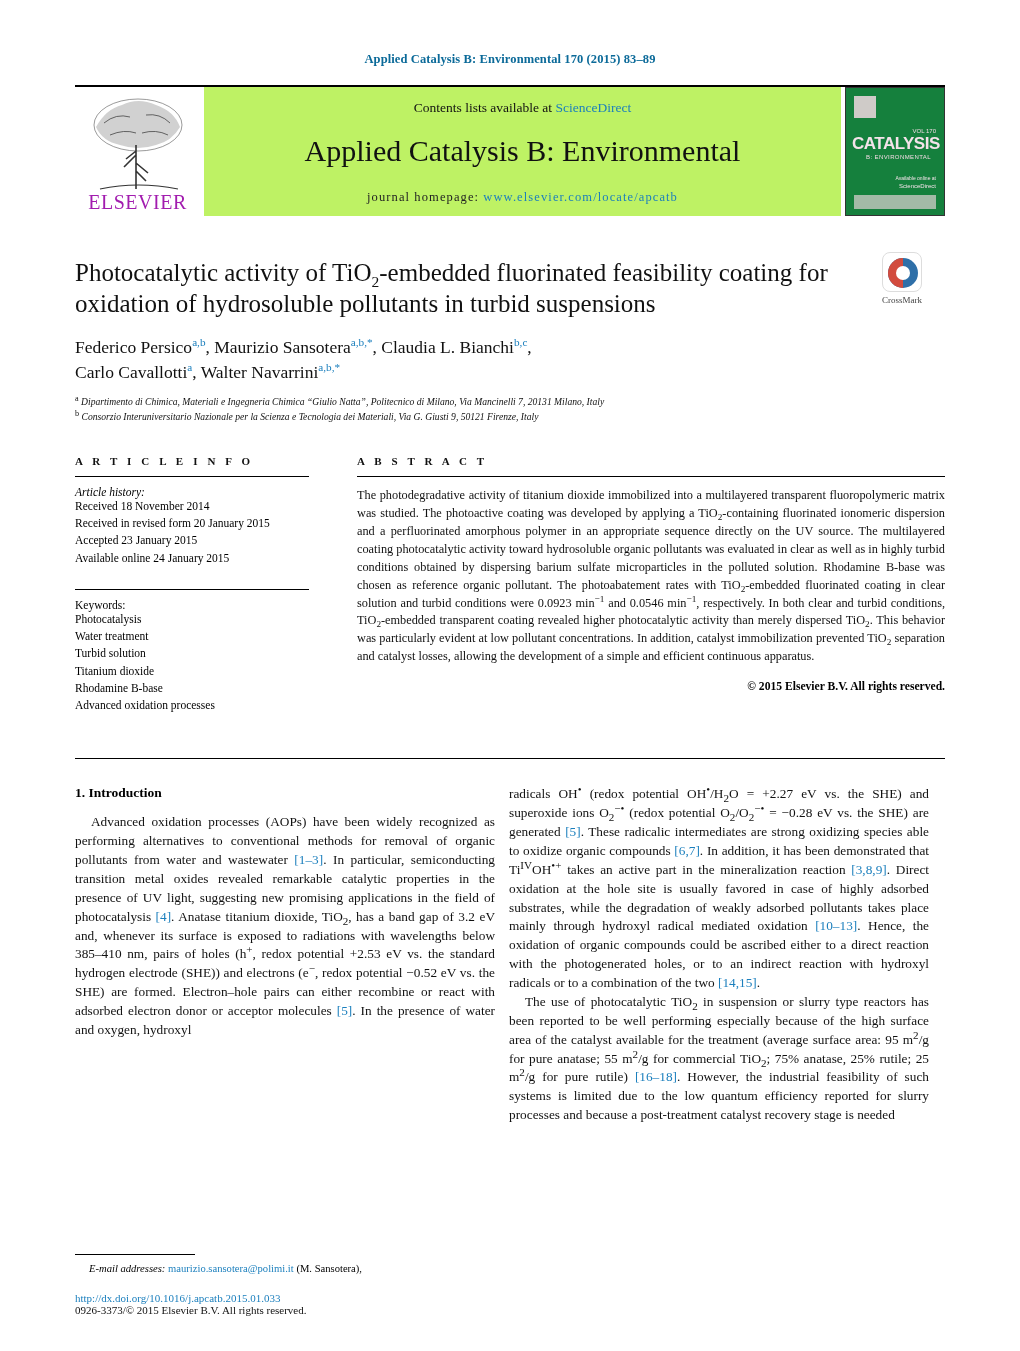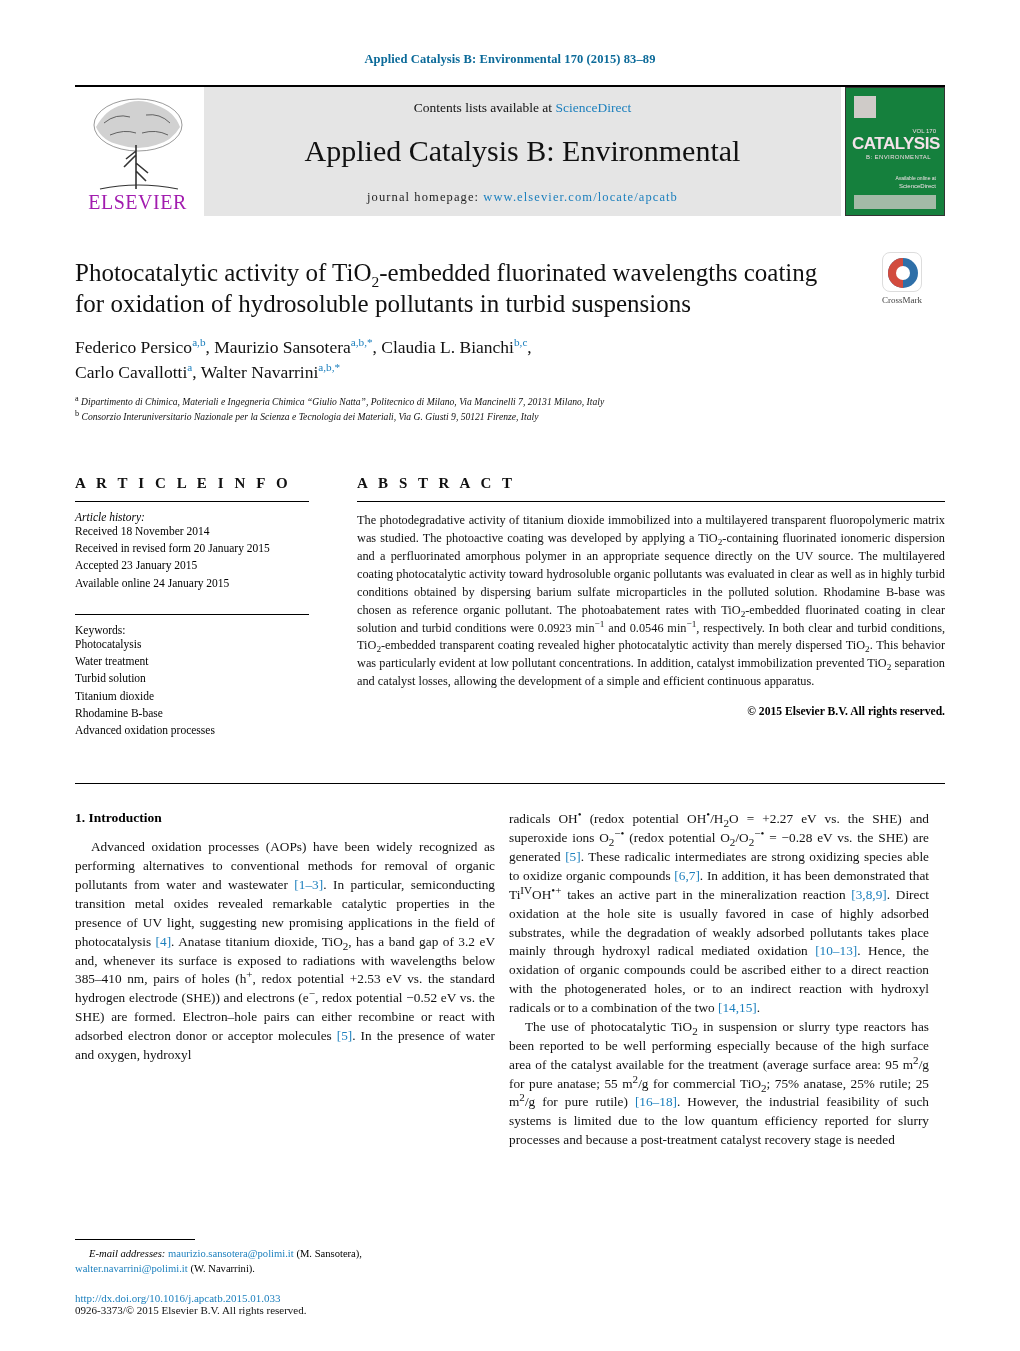--- a/index.html
+++ b/index.html
@@ -42,21 +42,21 @@
     position:absolute; bottom:2px; left:0; width:125px;
     text-align:center;
     font-family:"Liberation Serif", serif;
     font-size:20px;
     color:#a21caf;
     letter-spacing:.5px;
     font-weight:400;
   }
   .journal-band {
     flex:1 1 auto;
-    background:#e5e5e5;
+    background:#bef264;
     position:relative;
     margin-left:4px;
     margin-right:4px;
   }
   .contents-line {
     text-align:center;
     font-size:13.5px;
     padding-top:13px;
     color:#111;
   }
@@ -136,24 +136,23 @@
     color:#111;
   }
   .affil sup { font-style:normal; font-size:.85em; }
 
   
   .info-wrap { display:flex; margin-top:30px; }
   .col-info { width:256px; flex:0 0 256px; padding-right:22px; }
   .col-abs  { flex:1 1 auto; padding-left:26px; }
 
   .sechead {
-    font-size:15px; font-weight:bold; letter-spacing:3.6px;
+    font-size:11px; font-weight:bold; letter-spacing:3.6px;
     font-family:"Liberation Serif", serif;
     color:#111;
-    margin-top:20px;
   }
   .rule { border-top:1.6px solid #000; margin-top:9px; }
   .history-title { font-style:italic; font-size:11.5px; margin-top:9px; }
   .history-line { font-size:11.5px; line-height:1.5; }
   .kw-rule { border-top:1.2px solid #000; margin-top:22px; }
   .kw-title { font-size:11.5px; margin-top:9px; }
   .kw-line { font-size:11.5px; line-height:1.5; }
 
   .abstract-rule { border-top:1.6px solid #000; margin-top:9px; }
   .abstract-text {
@@ -237,21 +236,21 @@
         <svg width="40" height="40" viewBox="0 0 40 40">
           <circle cx="20" cy="20" r="15" fill="#2e6fa8"></circle>
           <path d="M20 5 A15 15 0 0 0 20 35 Z" fill="#d24b3e"></path>
           <circle cx="20" cy="20" r="7" fill="#ffffff"></circle>
         </svg>
       </div>
       <div class="crossmark-label">CrossMark</div>
     </div>
 
     <h1 class="article-title">
-      <span>Photocatalytic activity of TiO</span><sub>2</sub><span>-embedded fluorinated wavelengths</span>
+      <span>Photocatalytic activity of TiO</span><sub>2</sub><span>-embedded fluorinated feasibility</span>
       <span>coating for oxidation of hydrosoluble pollutants in turbid suspensions</span>
     </h1>
 
     <div class="authors">
       <span>Federico Persico</span><sup>a,b</sup><span>, Maurizio Sansotera</span><sup>a,b,*</sup><span>, Claudia L. Bianchi</span><sup>b,c</sup><span>,</span><br>
       <span>Carlo Cavallotti</span><sup>a</sup><span>, Walter Navarrini</span><sup>a,b,*</sup>
     </div>
 
     <div class="affils">
       <div class="affil"><sup>a</sup> <span>Dipartimento di Chimica, Materiali e Ingegneria Chimica “Giulio Natta”, Politecnico di Milano, Via Mancinelli 7, 20131 Milano, Italy</span></div>
@@ -302,18 +301,17 @@
 
     <div class="bcol right">
       <p class="body"><span>radicals OH</span><sup>•</sup><span> (redox potential OH</span><sup>•</sup><span>/H</span><sub>2</sub><span>O = +2.27 eV vs. the SHE) and superoxide ions O</span><sub>2</sub><sup>−•</sup><span> (redox potential O</span><sub>2</sub><span>/O</span><sub>2</sub><sup>−•</sup><span> = −0.28 eV vs. the SHE) are generated </span><span class="ref">[5]</span><span>. These radicalic intermediates are strong oxidizing species able to oxidize organic compounds </span><span class="ref">[6,7]</span><span>. In addition, it has been demonstrated that Ti</span><sup>IV</sup><span>OH</span><sup>•+</sup><span> takes an active part in the mineralization reaction </span><span class="ref">[3,8,9]</span><span>. Direct oxidation at the hole site is usually favored in case of highly adsorbed substrates, while the degradation of weakly adsorbed pollutants takes place mainly through hydroxyl radical mediated oxidation </span><span class="ref">[10–13]</span><span>. Hence, the oxidation of organic compounds could be ascribed either to a direct reaction with the photogenerated holes, or to an indirect reaction with hydroxyl radicals or to a combination of the two </span><span class="ref">[14,15]</span><span>.</span></p>
       <p class="body"><span>The use of photocatalytic TiO</span><sub>2</sub><span> in suspension or slurry type reactors has been reported to be well performing especially because of the high surface area of the catalyst available for the treatment (average surface area: 95 m</span><sup>2</sup><span>/g for pure anatase; 55 m</span><sup>2</sup><span>/g for commercial TiO</span><sub>2</sub><span>; 75% anatase, 25% rutile; 25 m</span><sup>2</sup><span>/g for pure rutile) </span><span class="ref">[16–18]</span><span>. However, the industrial feasibility of such systems is limited due to the low quantum efficiency reported for slurry processes and because a post-treatment catalyst recovery stage is needed</span></p>
     </div>
   </div>
 
   <div class="foot">
     <div class="foot-rule"></div>
     <p class="email-line ind"><i>E-mail addresses:</i> <span class="link">maurizio.sansotera@polimi.it</span><span> (M. Sansotera),</span></p>
-    <p><span class="link">walter.navarrini@polimi.it</span><span> (W. Navarrini).</span></p>
     <div class="doi">http://dx.doi.org/10.1016/j.apcatb.2015.01.033</div>
     <div class="issn"><span>0926-3373/</span><span>© 2015 Elsevier B.V. All rights reserved.</span></div>
   </div>
 
 </div>
 
 </body></html>

